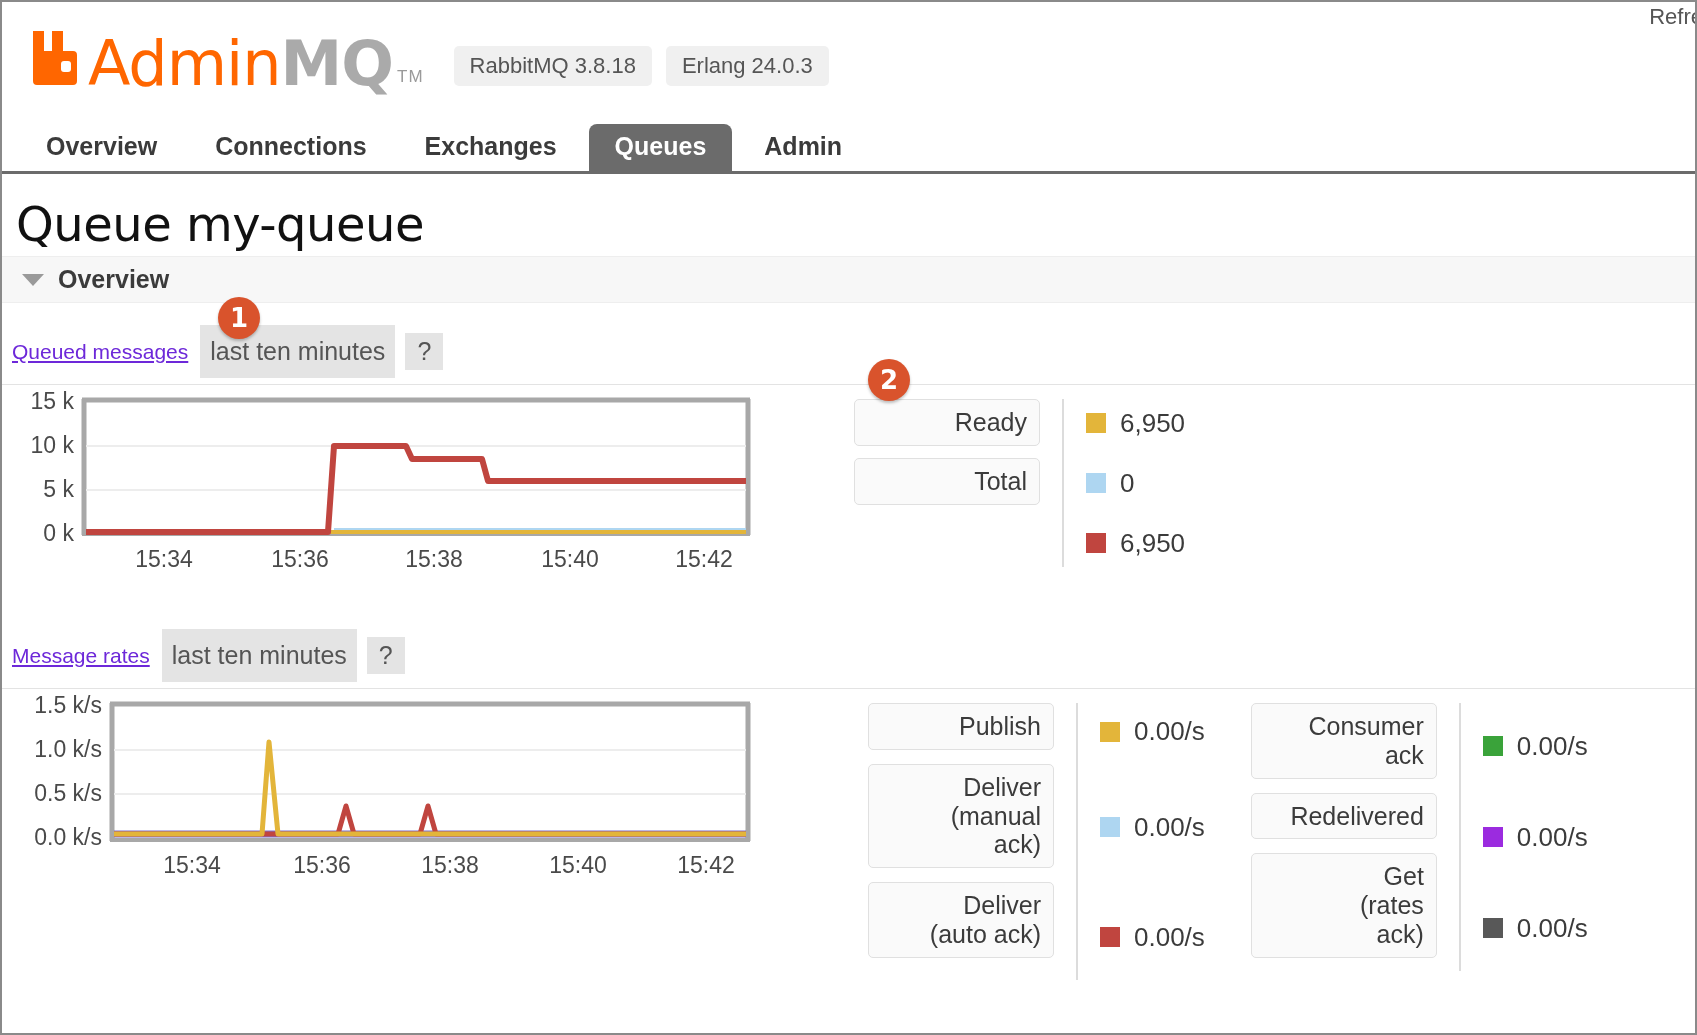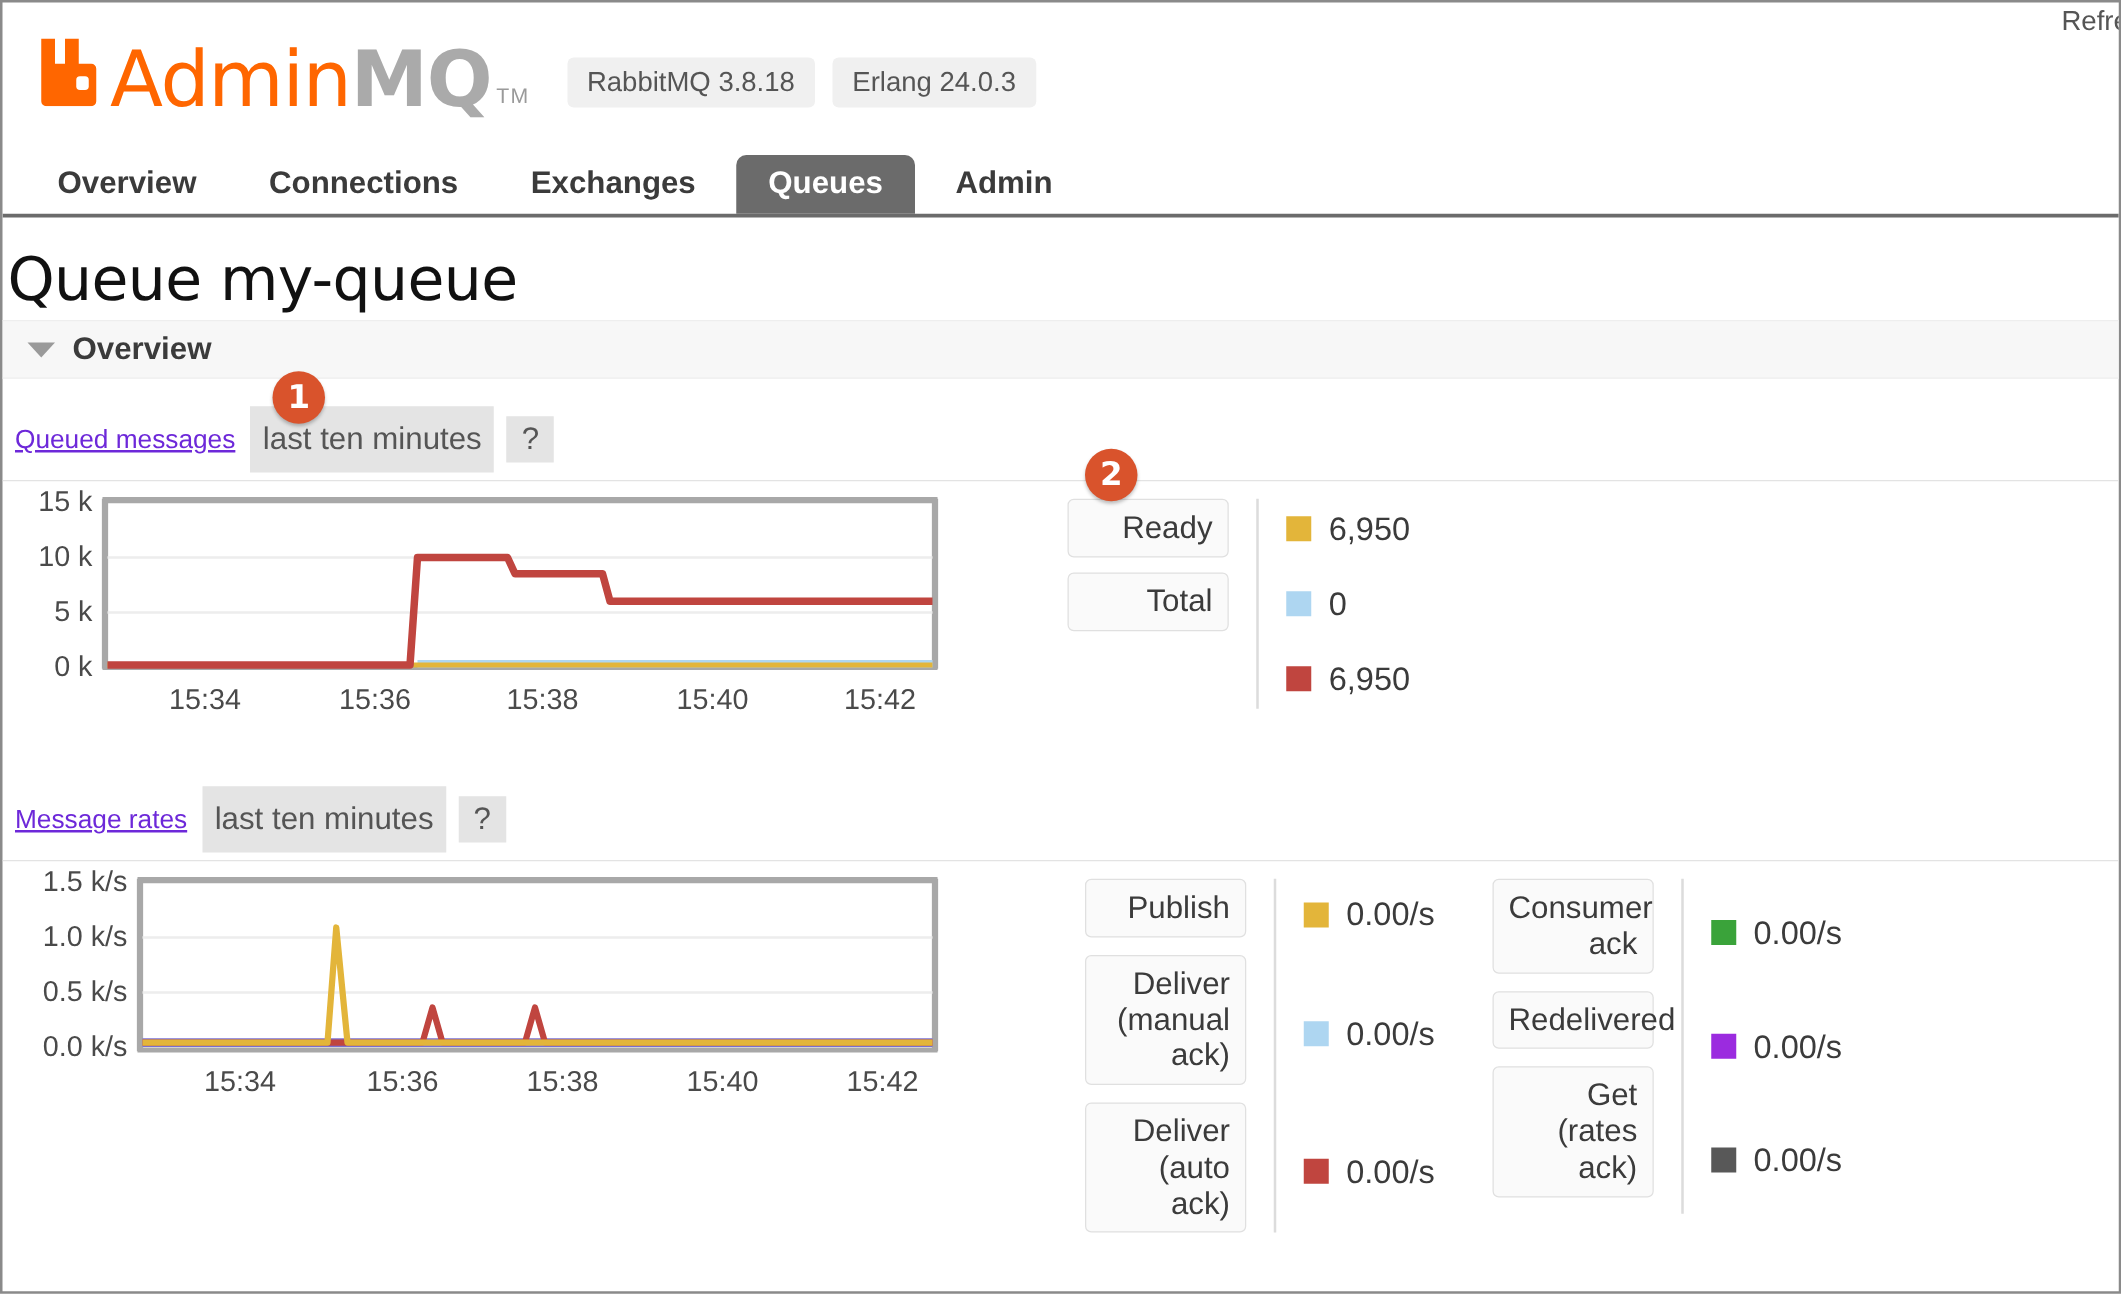--- a/index.html
+++ b/index.html
@@ -70,21 +70,21 @@
     cursor:pointer;
     white-space:nowrap;
   }
   .tab.active { background:#6b6b6b; color:#ffffff; }
 
   
   .page-title {
     font-size:48px;
     font-weight:400;
     color:#111;
-    padding:22px 0 4px 4px;
+    padding:22px 0 4px 14px;
     font-family:"DejaVu Sans", sans-serif;
     letter-spacing:-0.5px;
   }
   .page-title .qname { font-weight:400; }
 
   .section-head {
     background:#f7f7f7;
     border-top:1px solid #eee;
     border-bottom:1px solid #eee;
     padding:8px 0 8px 20px;
@@ -131,21 +131,21 @@
   .legend-col { display:flex; flex-direction:column;gap:12px; }
   .lrow { display:flex; align-items:center; }
   .lbtn {
     border:1px solid #e0e0e0;
     background:#fafafa;
     border-radius:5px;
     font-size:25px;
     color:#3b3b3b;
     text-align:right;
     padding:8px 12px;
-    width:129px;
+    width:186px;
     line-height:1.15;
     cursor:pointer;
   }
   .divider { width:2px; background:#dcdcdc; align-self:stretch; margin:0 22px; }
   .swatch { width:20px; height:20px; display:inline-block; flex:none; }
   .lval { font-size:26px; color:#3b3b3b; margin-left:14px; white-space:nowrap; }
 
   
   .badge {
     position:absolute;

